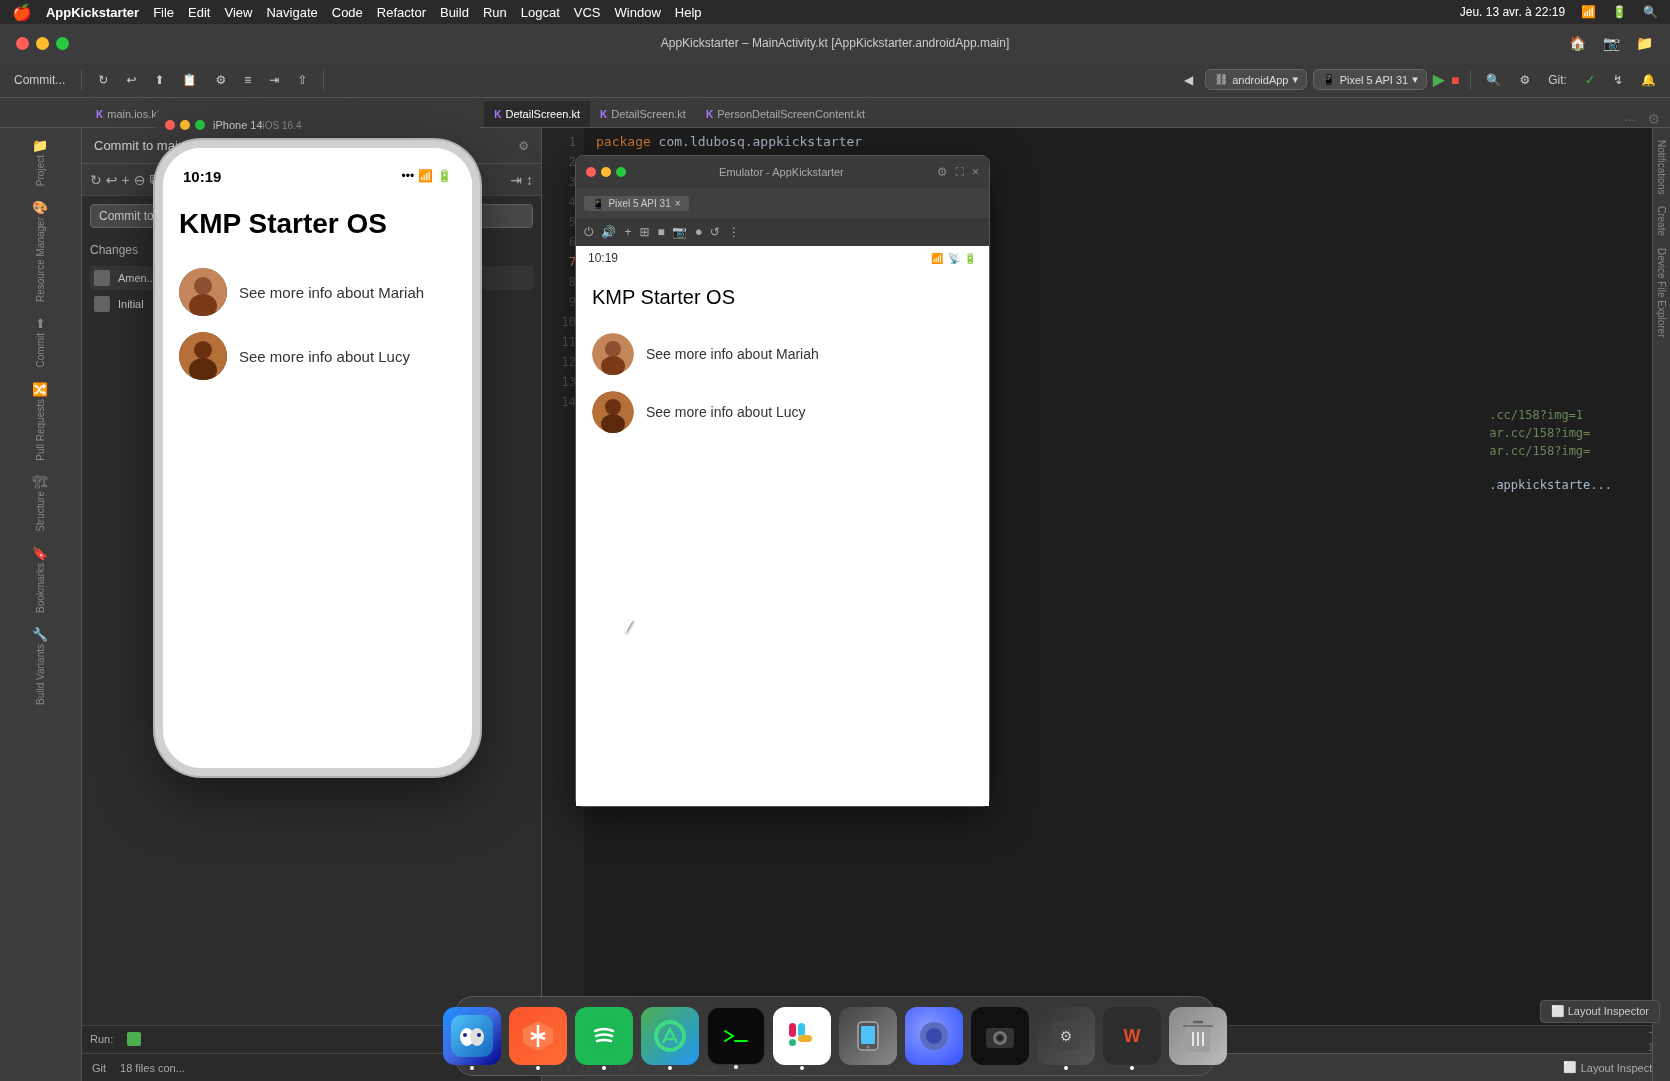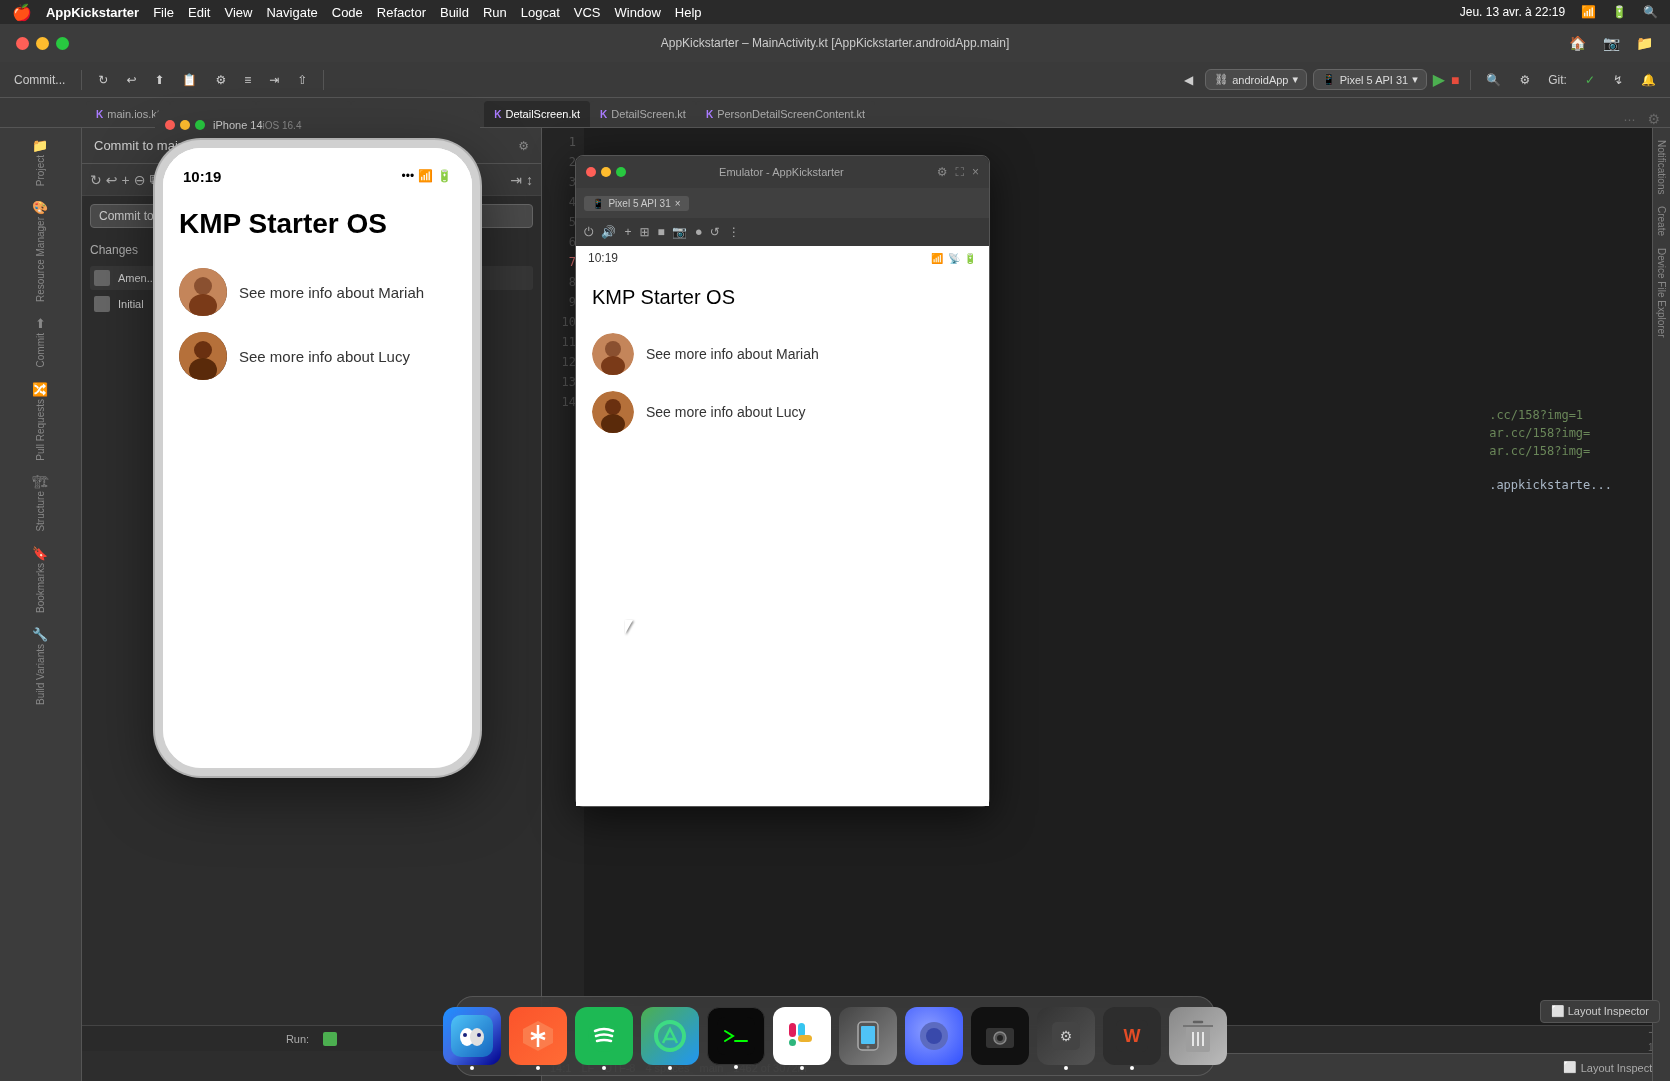--- a/index.html
+++ b/index.html
@@ -675,25 +675,29 @@
         <div style="display:flex; align-items:center; gap:8px; padding:4px; cursor:pointer; background:rgba(255,255,255,0.05); border-radius:3px;">
           <div style="width:16px; height:16px; background:#666; border-radius:2px;"></div>
           <span style="font-size:11px; color:#ccc;">Amen...</span>
         </div>
         <div style="display:flex; align-items:center; gap:8px; padding:4px; cursor:pointer;">
           <div style="width:16px; height:16px; background:#666; border-radius:2px;"></div>
           <span style="font-size:11px; color:#ccc;">Initial</span>
         </div>
       </div>
 
-      <div style="position:absolute; bottom:30px; left:0; right:0; height:26px; background:#2a2a2a; display:flex; align-items:center; padding:0 8px; gap:14px; border-top:1px solid #444;justify-content:center;">
+      <div style="position:absolute; bottom:30px; left:0; right:0; height:26px; background:#2a2a2a; display:flex; align-items:center; padding:0 8px; gap:14px; border-top:1px solid #444;">
         <span style="font-size:11px; color:#aaa;">Run:</span>
         <div style="width:14px; height:14px; background:#4CAF50; border-radius:2px;"></div>
       </div>
 
+      <div style="position:absolute; bottom:0; left:0; right:0; height:28px; background:#2a2a2a; display:flex; align-items:center; padding:0 4px; gap:2px; border-top:1px solid #444;">
+        <span style="font-size:11px; color:#aaa; cursor:pointer; padding:2px 6px;">Git</span>
+        <span style="font-size:11px; color:#aaa; cursor:pointer; padding:2px 6px;">18 files con...</span>
+      </div>
     </div>
 
     <div style="flex:1; background:#1e1e1e; position:relative; overflow:hidden;">
 
       <div style="position:absolute; left:0; top:0; bottom:0; width:42px; background:#252525; padding:4px 0;">
         <div style="height:20px; text-align:right; padding-right:8px; color:#555; font-size:12px; font-family:monospace; line-height:20px;">1</div>
         <div style="height:20px; text-align:right; padding-right:8px; color:#555; font-size:12px; font-family:monospace; line-height:20px;">2</div>
         <div style="height:20px; text-align:right; padding-right:8px; color:#555; font-size:12px; font-family:monospace; line-height:20px;">3</div>
         <div style="height:20px; text-align:right; padding-right:8px; color:#555; font-size:12px; font-family:monospace; line-height:20px;">4</div>
         <div style="height:20px; text-align:right; padding-right:8px; color:#555; font-size:12px; font-family:monospace; line-height:20px;">5</div>
@@ -702,20 +706,23 @@
         <div style="height:20px; text-align:right; padding-right:8px; color:#555; font-size:12px; font-family:monospace; line-height:20px;">8</div>
         <div style="height:20px; text-align:right; padding-right:8px; color:#555; font-size:12px; font-family:monospace; line-height:20px;">9</div>
         <div style="height:20px; text-align:right; padding-right:8px; color:#555; font-size:12px; font-family:monospace; line-height:20px;">10</div>
         <div style="height:20px; text-align:right; padding-right:8px; color:#555; font-size:12px; font-family:monospace; line-height:20px;">11</div>
         <div style="height:20px; text-align:right; padding-right:8px; color:#555; font-size:12px; font-family:monospace; line-height:20px;">12</div>
         <div style="height:20px; text-align:right; padding-right:8px; color:#555; font-size:12px; font-family:monospace; line-height:20px;">13</div>
         <div style="height:20px; text-align:right; padding-right:8px; color:#555; font-size:12px; font-family:monospace; line-height:20px;">14</div>
       </div>
 
       <div style="position:absolute; left:42px; top:0; right:8px; bottom:0; padding:4px 12px; overflow:hidden;">
+        <div style="height:20px; line-height:20px; font-size:13px; font-family:'SF Mono',Menlo,monospace; white-space:nowrap;">
+          <span style="color:#cc7832;">package</span><span style="color:#a9b7c6;"> com.ldubosq.appkickstarter</span>
+        </div>
         <div style="height:20px;"></div>
         <div style="height:20px; line-height:20px; font-size:13px; font-family:'SF Mono',Menlo,monospace; white-space:nowrap;">
           <span style="color:#cc7832;">import</span><span style="color:#a9b7c6;"> android.os.Bundle</span>
         </div>
         <div style="height:20px;"></div>
         <div style="height:20px;"></div>
         <div style="height:20px;"></div>
         <div style="height:20px;"></div>
         <div style="height:20px;"></div>
 

